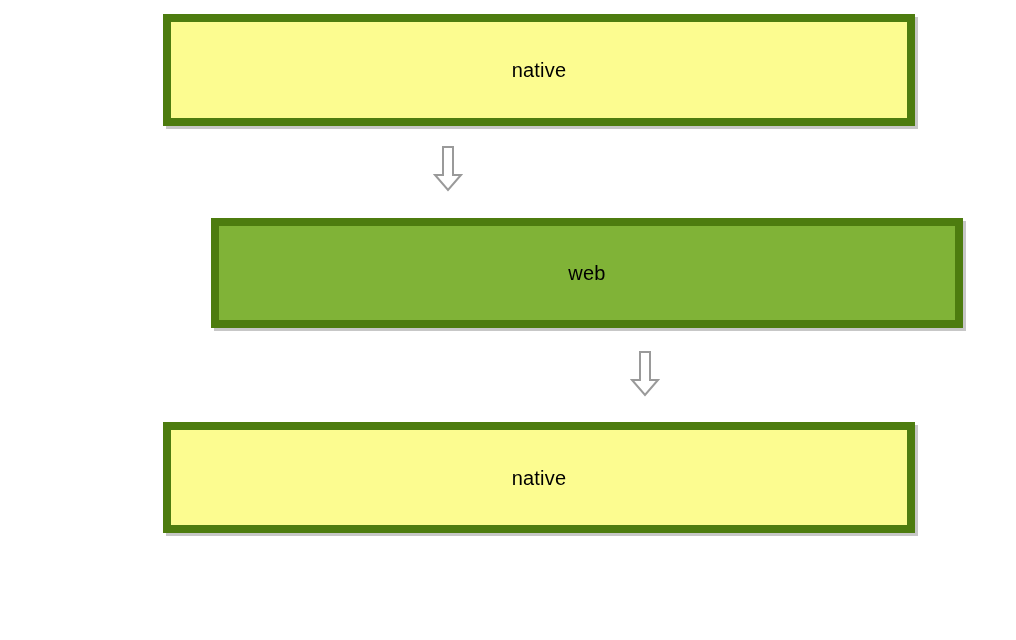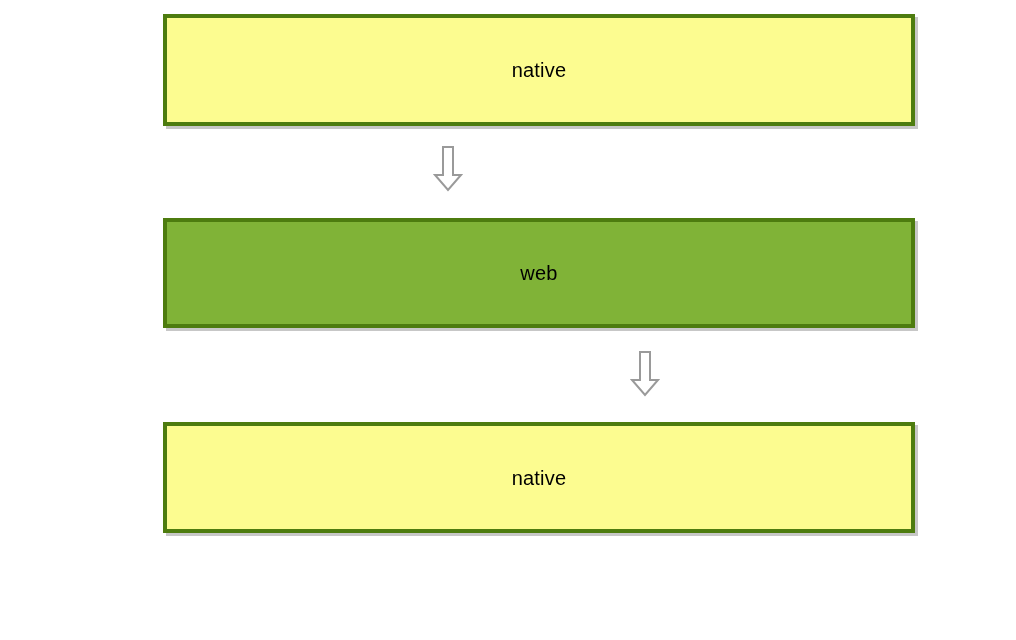--- a/index.html
+++ b/index.html
@@ -19,21 +19,21 @@
     position: relative;
     width: 1016px;
     height: 640px;
     background: #ffffff;
   }
 
   
   .layer-box {
     position: absolute;
     box-sizing: border-box;
-    border: 4px solid #4d7c0f;
+    border: 8px solid #4d7c0f;
     display: flex;
     align-items: center;
     justify-content: center;
     box-shadow: 3px 3px 0 rgba(0,0,0,0.22);
   }
   .layer-box .layer-label {
     font-size: 20px;
     line-height: 1;
     color: #000000;
     letter-spacing: 0.2px;
@@ -100,21 +100,21 @@
   <div class="layer-box" id="box-native-top" style="background:#fcfc90;">
     <span class="layer-label">native</span>
   </div>
 
   <div class="flow-arrow" id="arrow-top">
     <svg viewBox="0 0 36 48" xmlns="http://www.w3.org/2000/svg">
       <polygon points="13,2 23,2 23,30 31,30 18,45 5,30 13,30" fill="#ffffff" stroke="#9a9a9a" stroke-width="2" stroke-linejoin="miter"></polygon>
     </svg>
   </div>
 
-  <div class="layer-box" id="box-web" style="background:#80b337;">
+  <div class="layer-box" id="box-web" style="background:#80b337;margin-left:48px;">
     <span class="layer-label">web</span>
   </div>
 
   <div class="flow-arrow" id="arrow-bottom">
     <svg viewBox="0 0 36 48" xmlns="http://www.w3.org/2000/svg">
       <polygon points="13,2 23,2 23,30 31,30 18,45 5,30 13,30" fill="#ffffff" stroke="#9a9a9a" stroke-width="2" stroke-linejoin="miter"></polygon>
     </svg>
   </div>
 
   <div class="layer-box" id="box-native-bottom" style="background:#fcfc90;">

